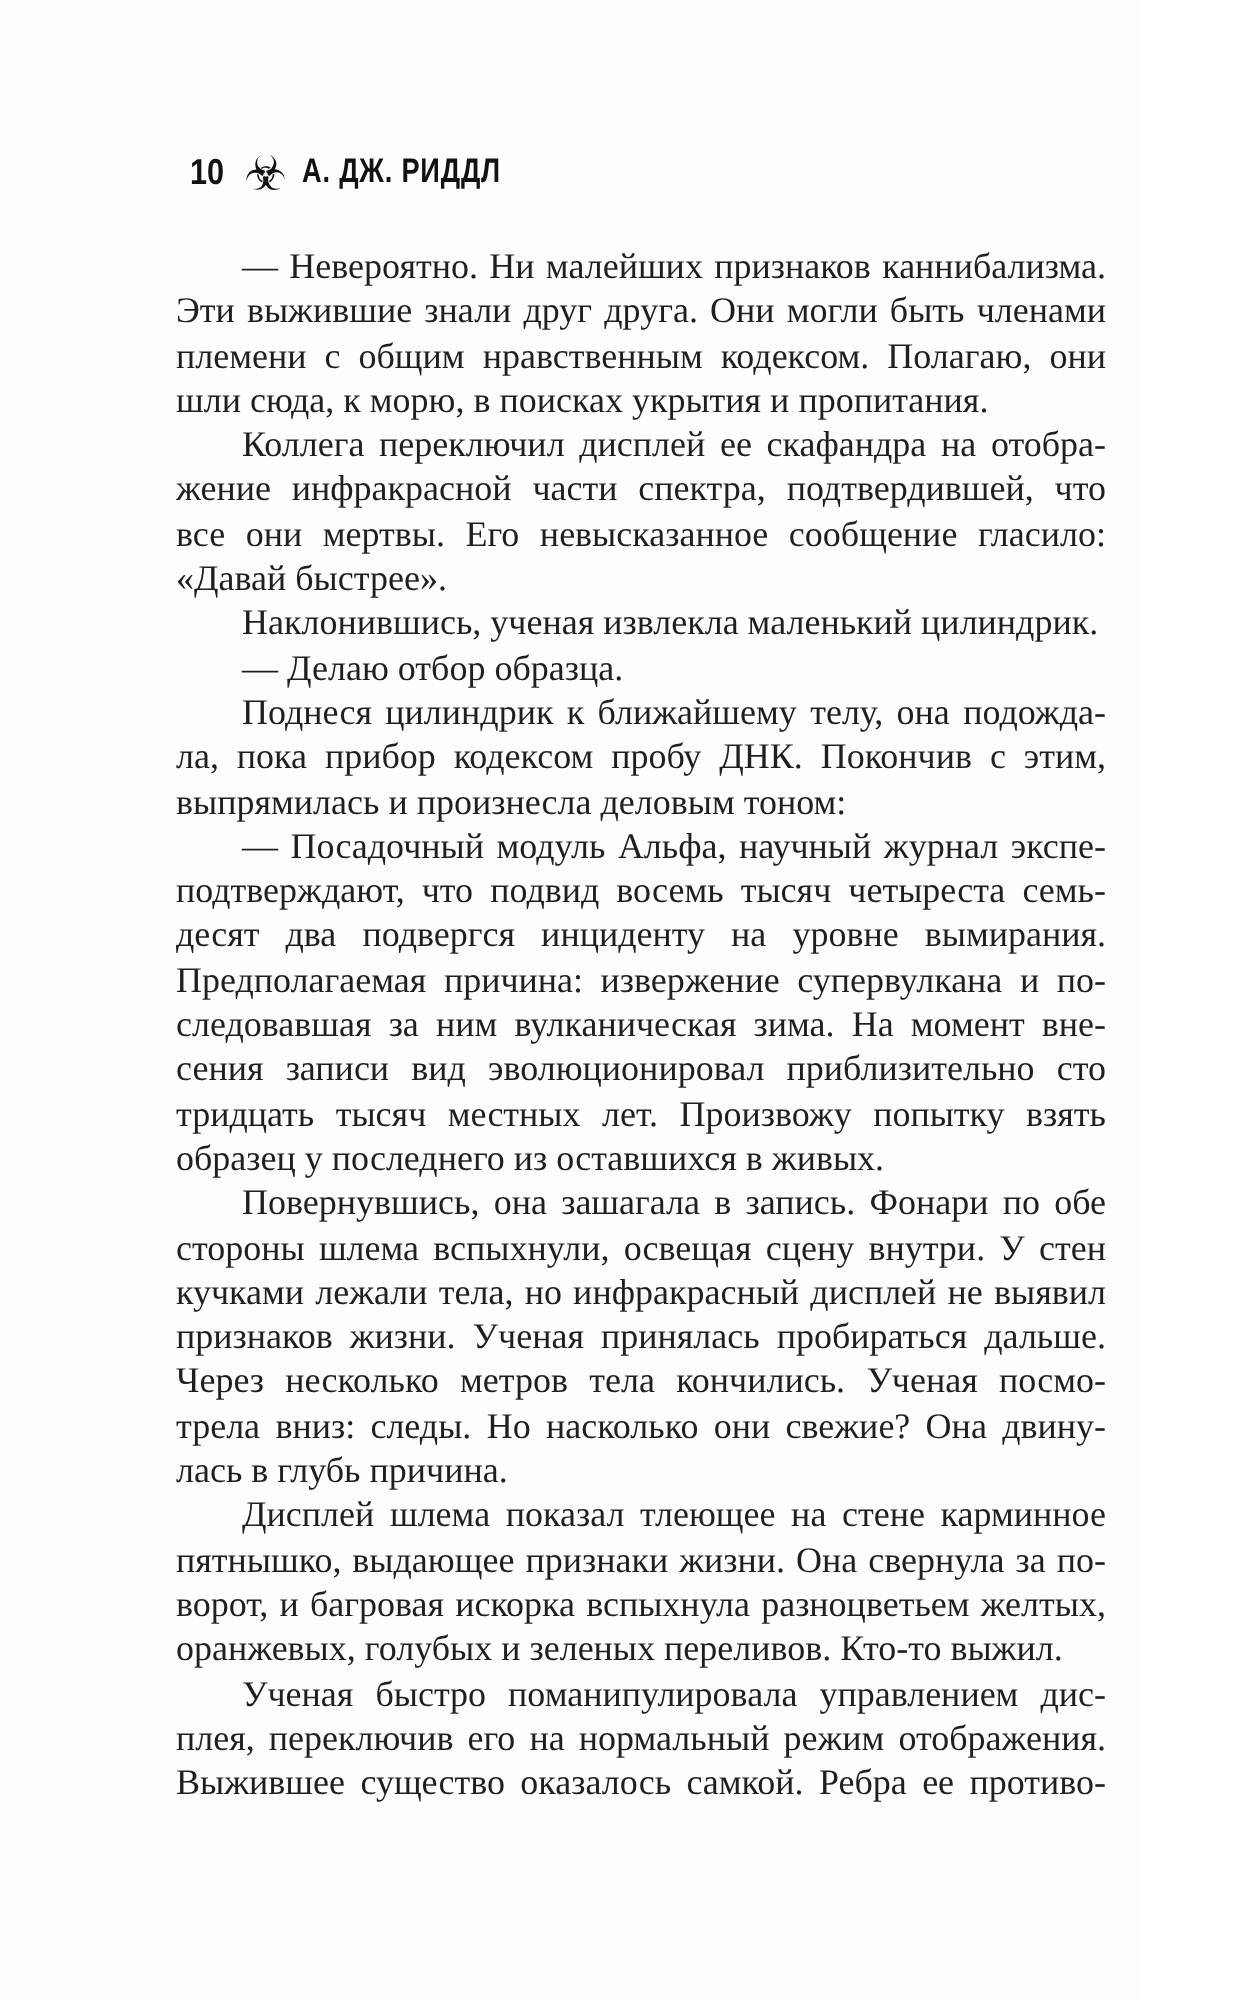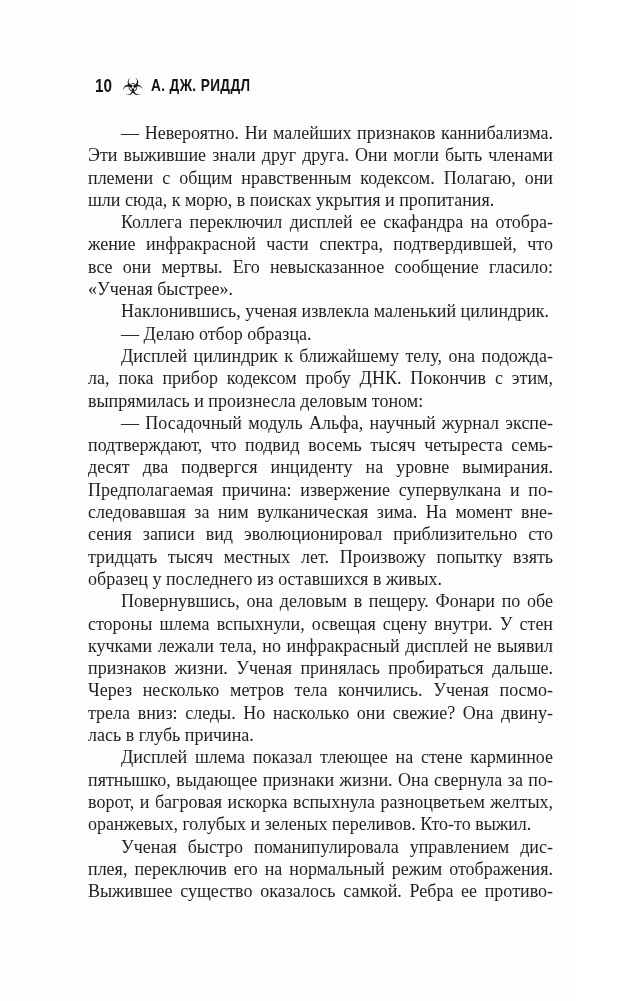--- a/index.html
+++ b/index.html
@@ -89,45 +89,45 @@
       <div class="paragraph">
         <div class="line first">— Невероятно. Ни малейших признаков каннибализма.</div>
         <div class="line">Эти выжившие знали друг друга. Они могли быть членами</div>
         <div class="line">племени с общим нравственным кодексом. Полагаю, они</div>
         <div class="line end">шли сюда, к морю, в поисках укрытия и пропитания.</div>
       </div>
       <div class="paragraph">
         <div class="line first">Коллега переключил дисплей ее скафандра на отобра-</div>
         <div class="line">жение инфракрасной части спектра, подтвердившей, что</div>
         <div class="line">все они мертвы. Его невысказанное сообщение гласило:</div>
-        <div class="line end">«Ученая быстрее».</div>
+        <div class="line end">«Давай быстрее».</div>
       </div>
       <div class="paragraph">
         <div class="line first end">Наклонившись, ученая извлекла маленький цилиндрик.</div>
       </div>
       <div class="paragraph">
         <div class="line first end">— Делаю отбор образца.</div>
       </div>
       <div class="paragraph">
-        <div class="line first">Дисплей цилиндрик к ближайшему телу, она подожда-</div>
+        <div class="line first">Поднеся цилиндрик к ближайшему телу, она подожда-</div>
         <div class="line">ла, пока прибор кодексом пробу ДНК. Покончив с этим,</div>
         <div class="line end">выпрямилась и произнесла деловым тоном:</div>
       </div>
       <div class="paragraph">
         <div class="line first">— Посадочный модуль Альфа, научный журнал экспе-</div>
         <div class="line">подтверждают, что подвид восемь тысяч четыреста семь-</div>
         <div class="line">десят два подвергся инциденту на уровне вымирания.</div>
         <div class="line">Предполагаемая причина: извержение супервулкана и по-</div>
         <div class="line">следовавшая за ним вулканическая зима. На момент вне-</div>
         <div class="line">сения записи вид эволюционировал приблизительно сто</div>
         <div class="line">тридцать тысяч местных лет. Произвожу попытку взять</div>
         <div class="line end">образец у последнего из оставшихся в живых.</div>
       </div>
       <div class="paragraph">
-        <div class="line first">Повернувшись, она деловым в пещеру. Фонари по обе</div>
+        <div class="line first">Повернувшись, она зашагала в запись. Фонари по обе</div>
         <div class="line">стороны шлема вспыхнули, освещая сцену внутри. У стен</div>
         <div class="line">кучками лежали тела, но инфракрасный дисплей не выявил</div>
         <div class="line">признаков жизни. Ученая принялась пробираться дальше.</div>
         <div class="line">Через несколько метров тела кончились. Ученая посмо-</div>
         <div class="line">трела вниз: следы. Но насколько они свежие? Она двину-</div>
         <div class="line end">лась в глубь причина.</div>
       </div>
       <div class="paragraph">
         <div class="line first">Дисплей шлема показал тлеющее на стене карминное</div>
         <div class="line">пятнышко, выдающее признаки жизни. Она свернула за по-</div>

